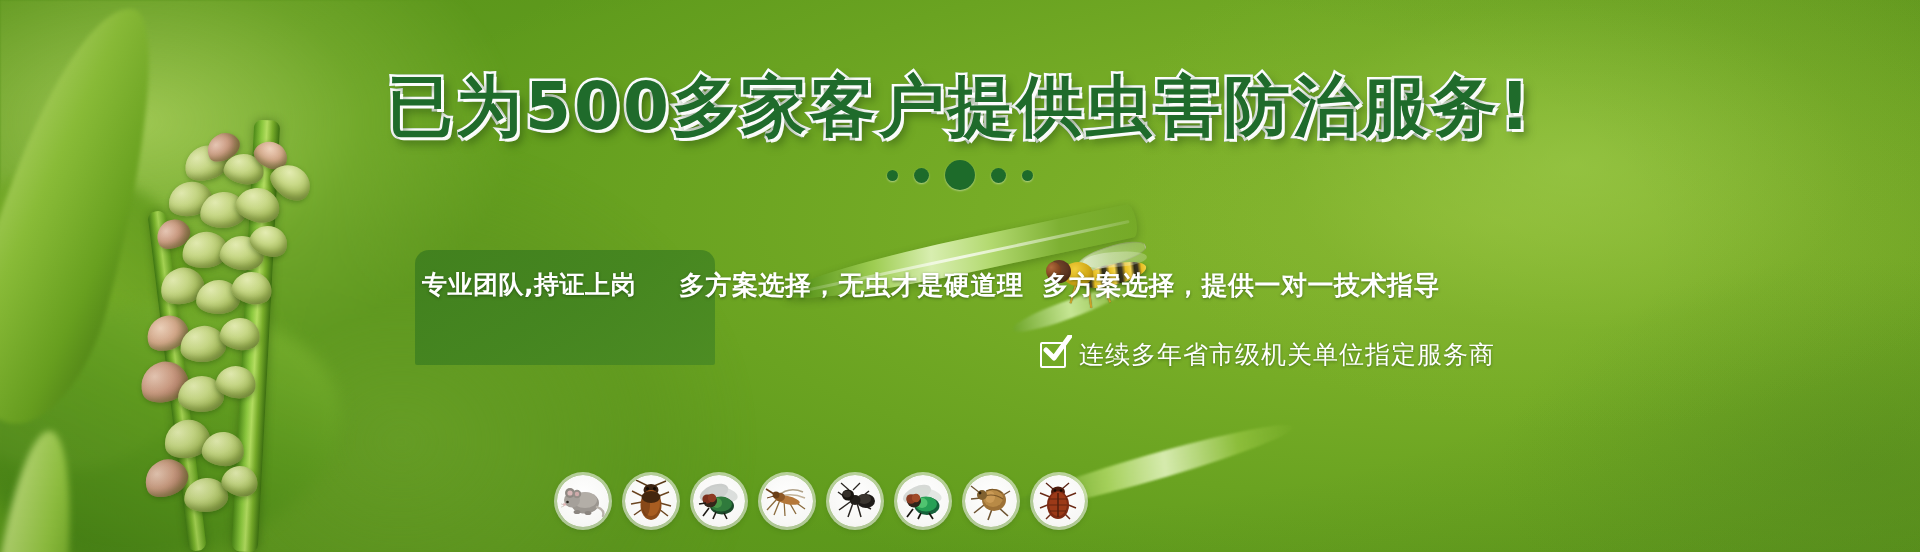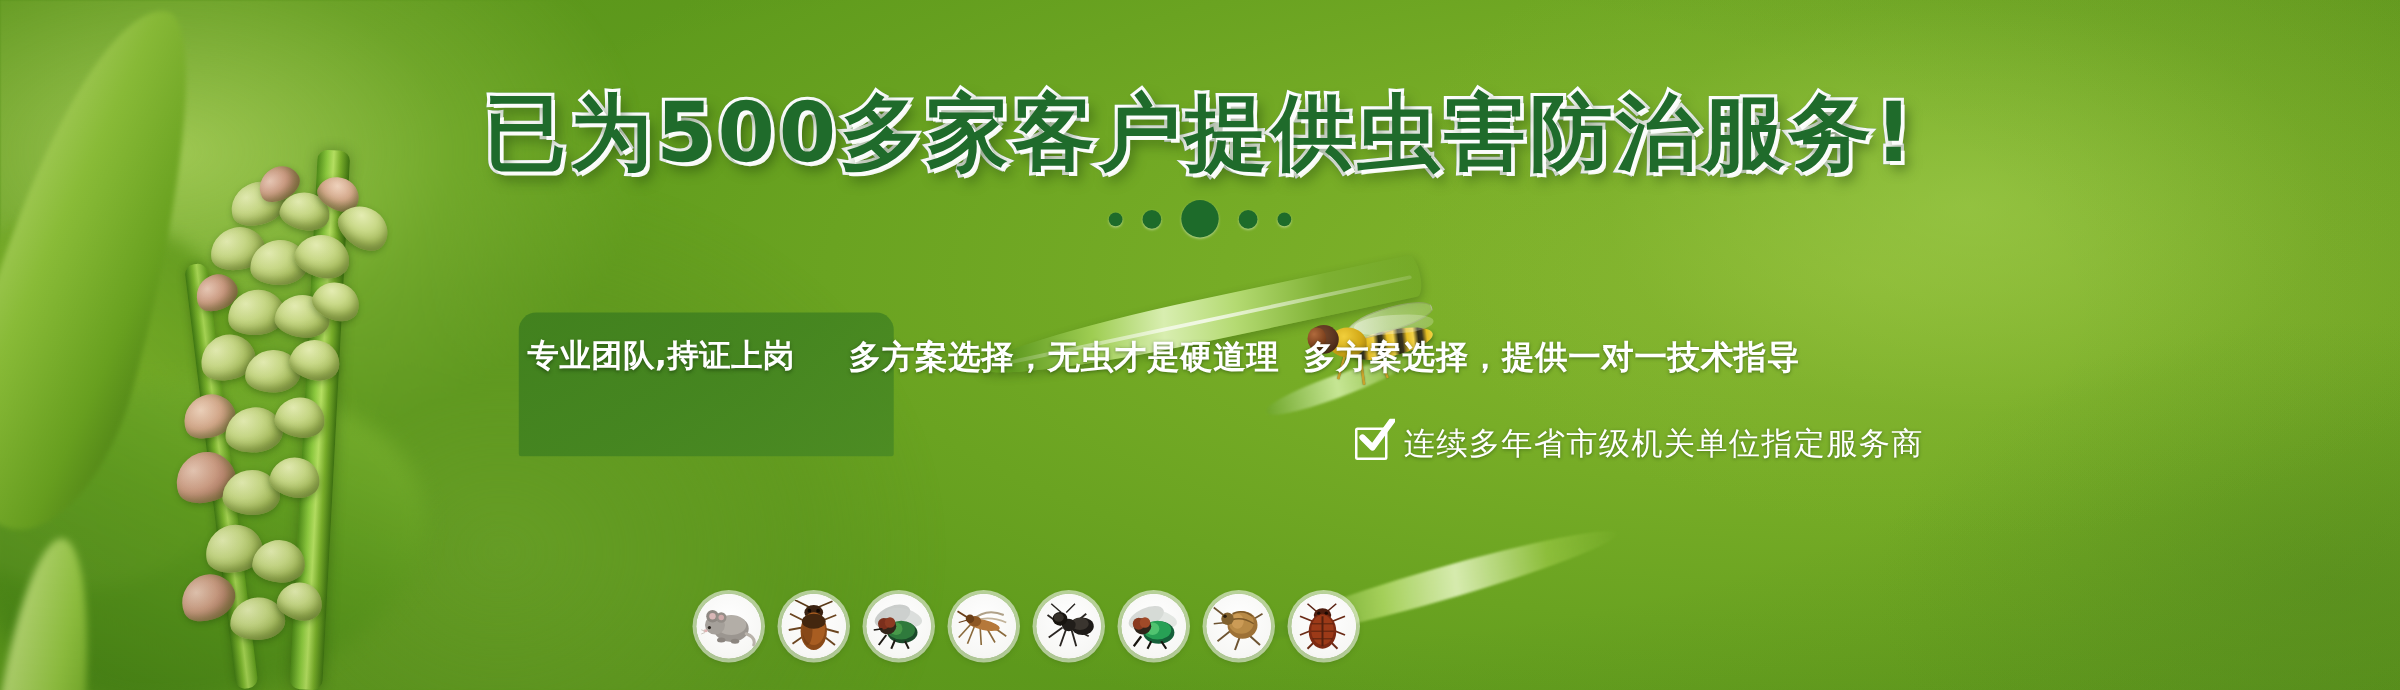--- a/index.html
+++ b/index.html
@@ -221,21 +221,21 @@
     font-family:"DejaVu Sans","Liberation Sans",sans-serif;
     text-shadow:0 1px 3px rgba(15,45,5,.5);
   }
   .pl{ white-space:nowrap; }
   .pl1{ font-size:25px; text-align:center; padding-left:92px; letter-spacing:.5px; }
   .pl2{ font-size:26px; text-align:right; padding-left:30px; letter-spacing:.5px;font-family:Liberation Serif, serif; }
   .pl3{ font-size:26px; text-align:center; padding-left:6px;  letter-spacing:.5px; }
 
   
   .checks{
-    position:absolute; left:1084px; top:338px;
+    position:absolute; left:1040px; top:338px;
     display:flex; flex-direction:column; gap:38px;
   }
   .check-row{ display:flex; align-items:center; gap:13px; }
   .cbox{ width:26px; height:26px; position:relative; flex:none; }
   .cbox .sq{
     position:absolute; inset:0; border:2px solid #ffffff; border-radius:2px;
   }
   .cbox .tick{
     position:absolute; left:2px; top:-7px; width:30px; height:28px;
   }

